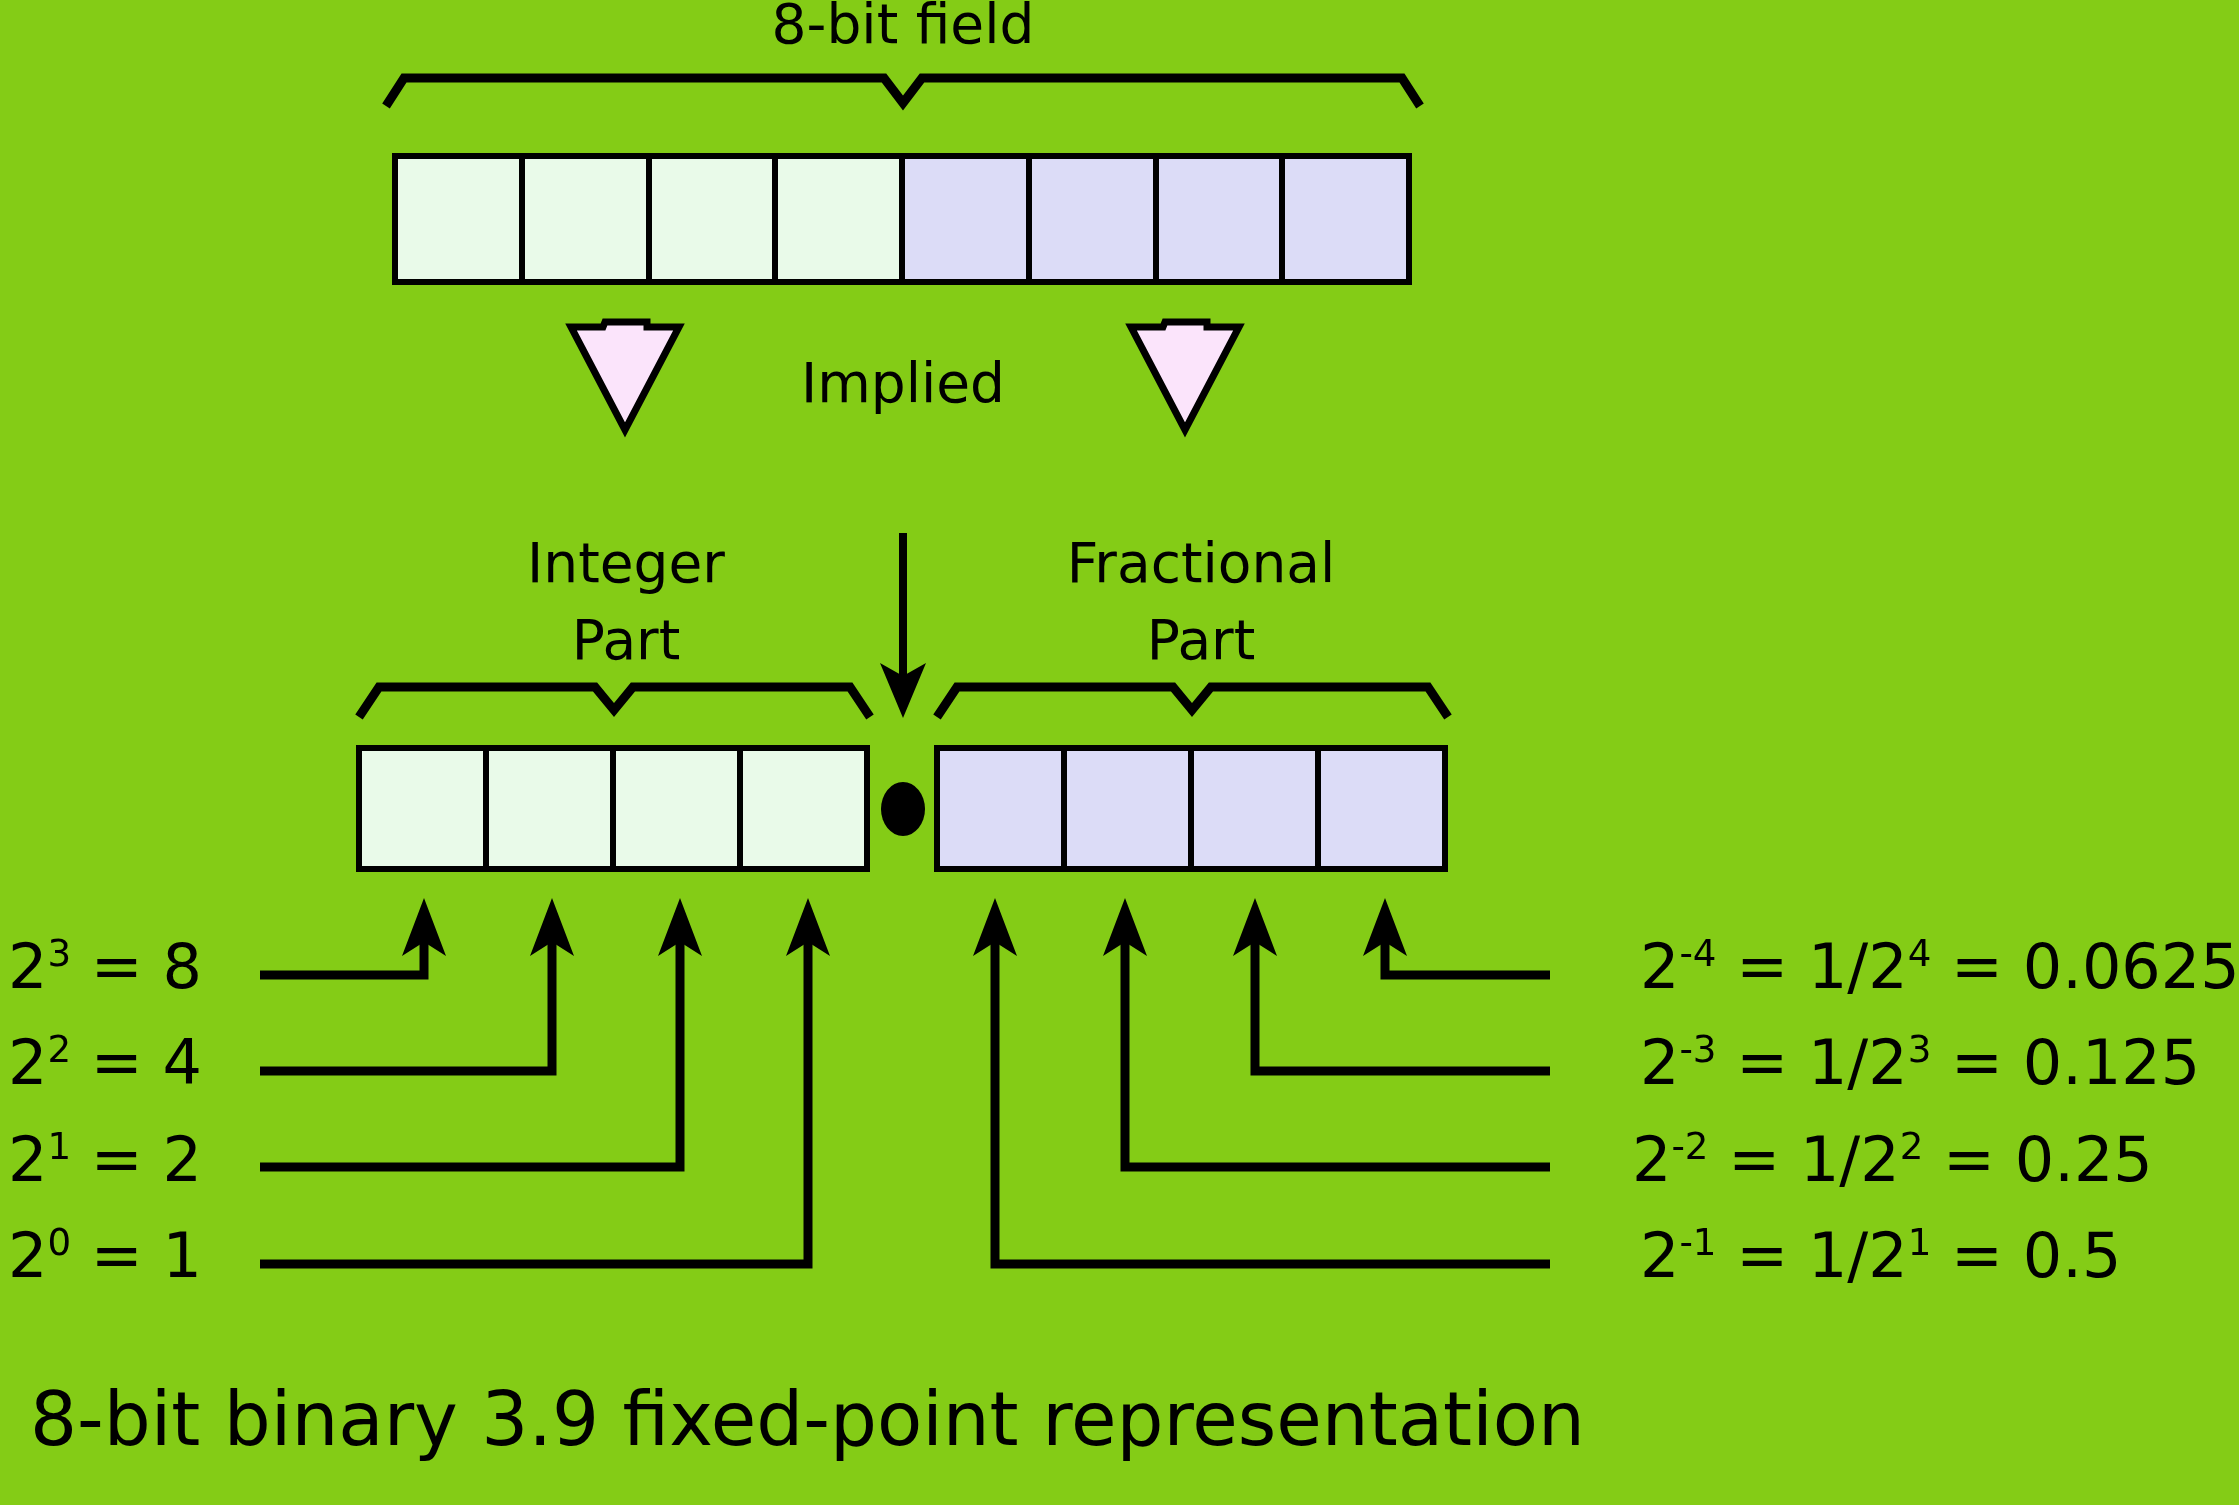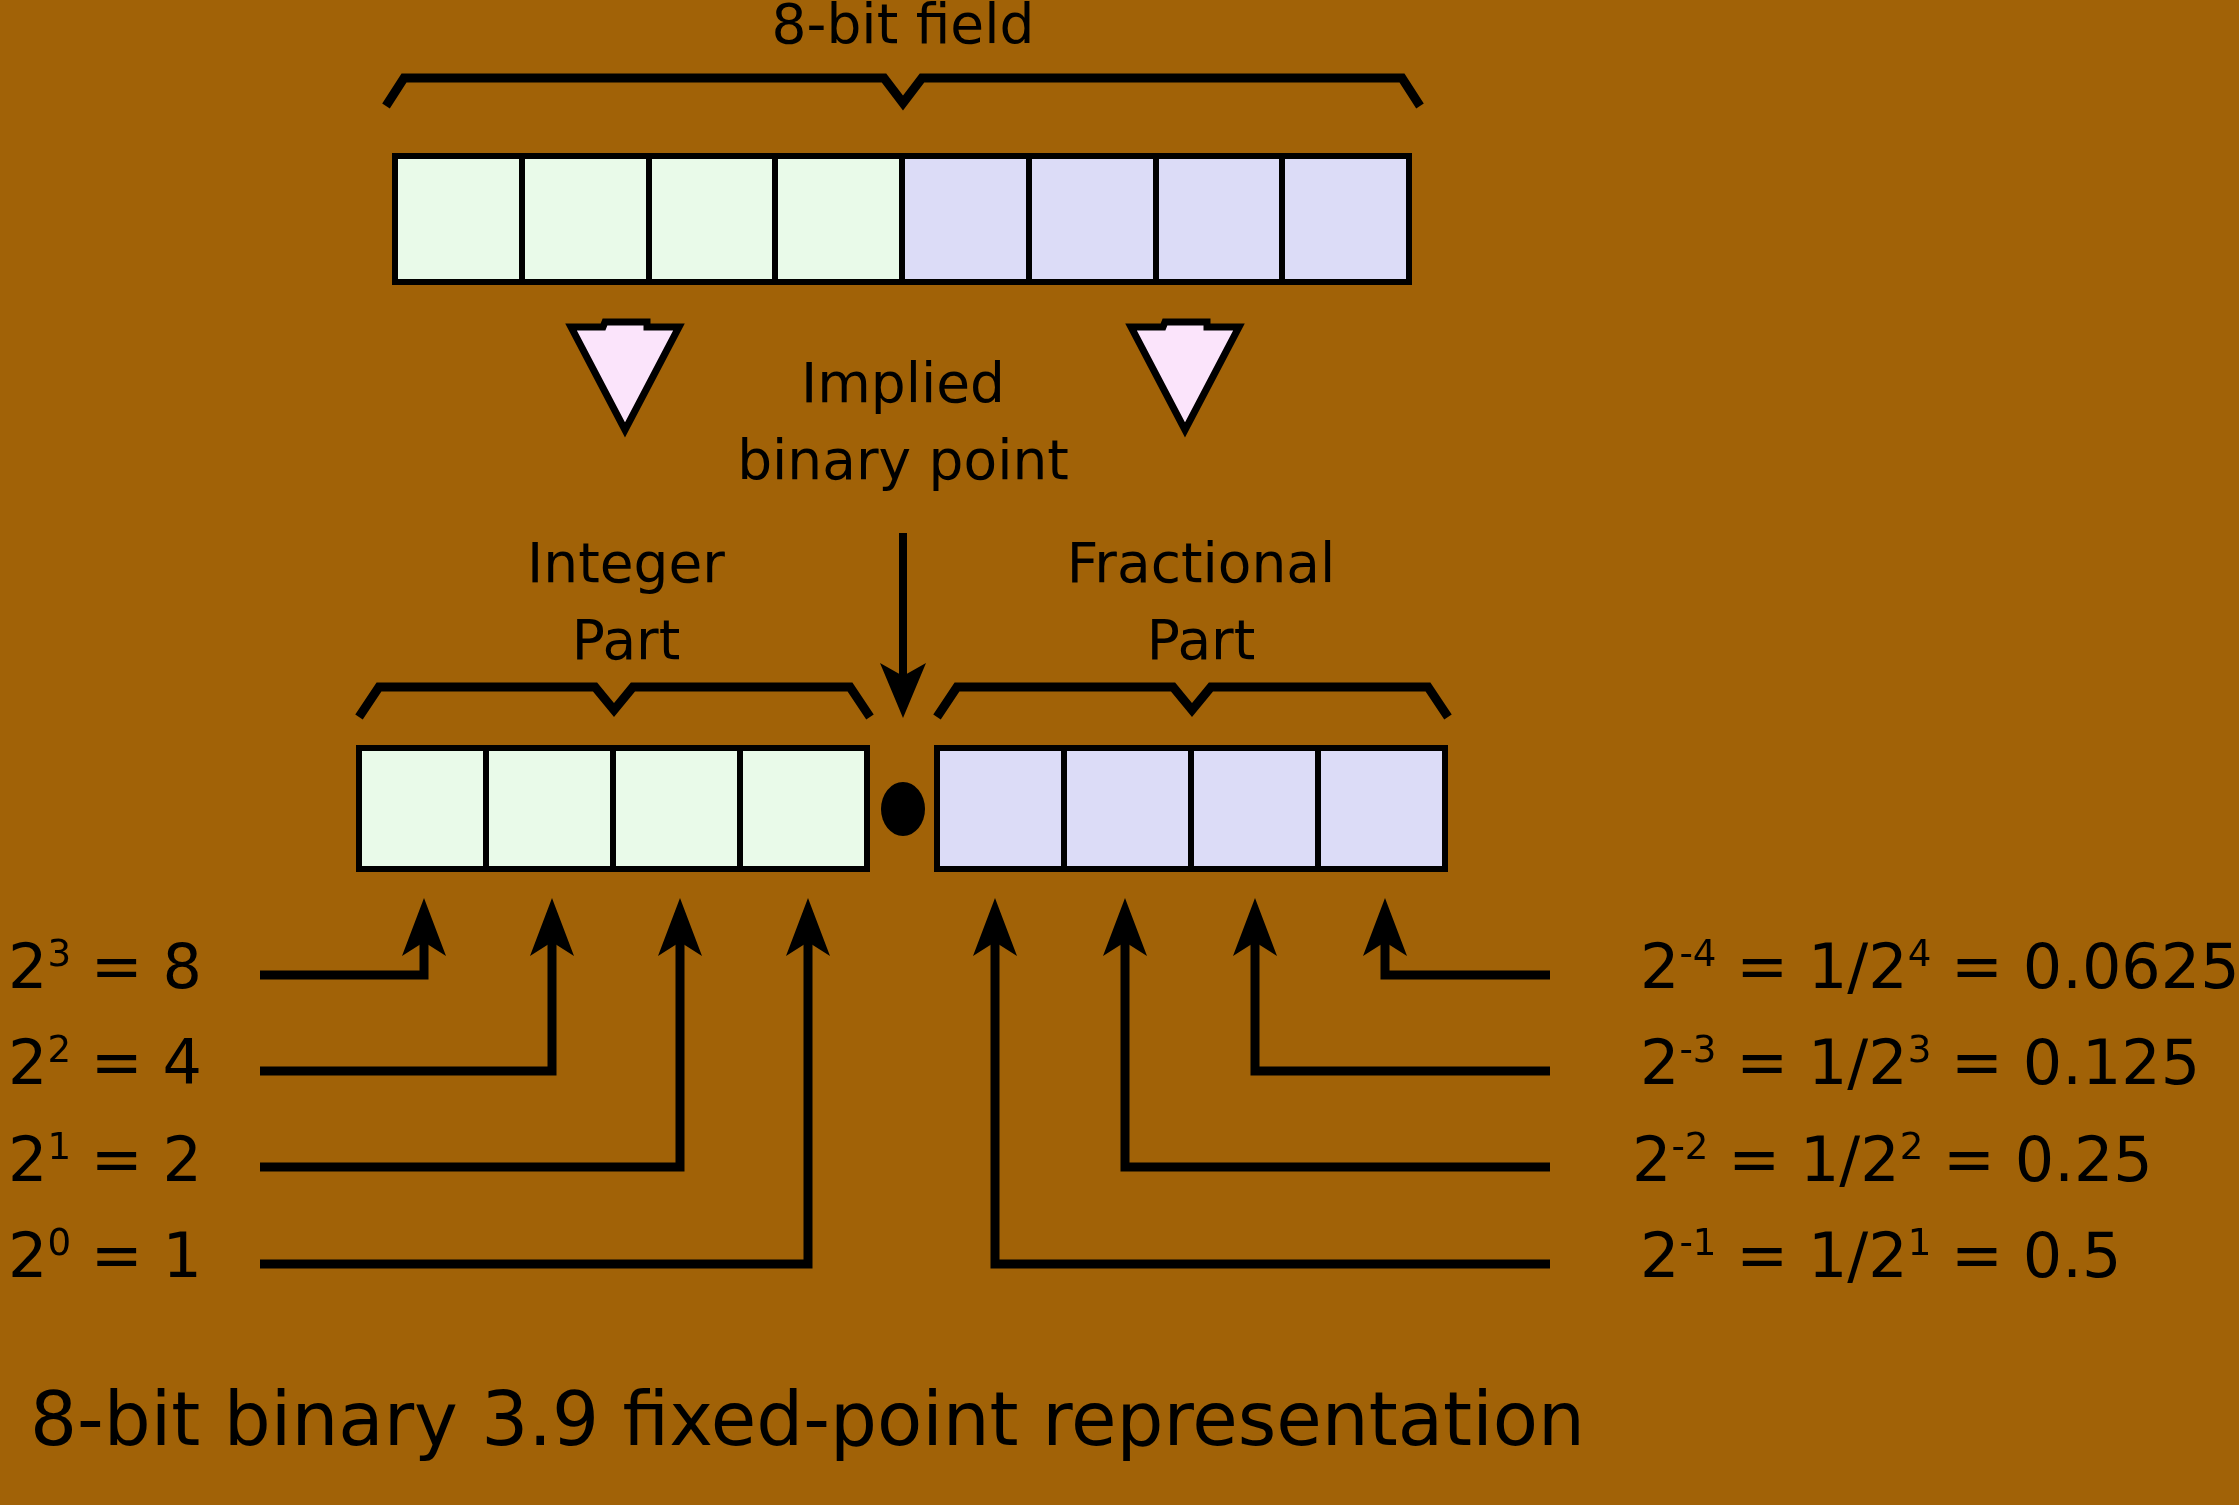--- a/index.html
+++ b/index.html
@@ -8,21 +8,21 @@
     padding: 0;
     background: #ffffff;
   }
   body {
     font-family: "DejaVu Sans", sans-serif;
   }
   #diagram-root {
     position: relative;
     width: 2239px;
     height: 1505px;
-    background: #a16207;
+    background: #84cc16;
     overflow: hidden;
   }
   #diagram-svg {
     position: absolute;
     left: 0;
     top: 0;
     width: 2239px;
     height: 1505px;
   }
   .lbl {
@@ -147,21 +147,20 @@
   <div class="cellgrid" style="left:934px; top:745px; width:514px; height:127px;">
     <div class="cell blue"></div>
     <div class="cell blue"></div>
     <div class="cell blue"></div>
     <div class="cell blue"></div>
   </div>
 
   <div class="lbl lbl-center title-8bit" style="left:903px; top:-4px;">8-bit field</div>
 
   <div class="lbl lbl-center implied-line" style="left:903px; top:355px;">Implied</div>
-  <div class="lbl lbl-center implied-line" style="left:903px; top:432px;">binary point</div>
 
   <div class="lbl lbl-center part-label" style="left:626px; top:535px;">Integer</div>
   <div class="lbl lbl-center part-label" style="left:626px; top:612px;">Part</div>
 
   <div class="lbl lbl-center part-label" style="left:1201px; top:535px;">Fractional</div>
   <div class="lbl lbl-center part-label" style="left:1201px; top:612px;">Part</div>
 
   <div class="lbl lbl-left power-label" style="left:8px; top:934px;">
     <span>2</span><sup>3</sup>
     <span>= 8</span>

